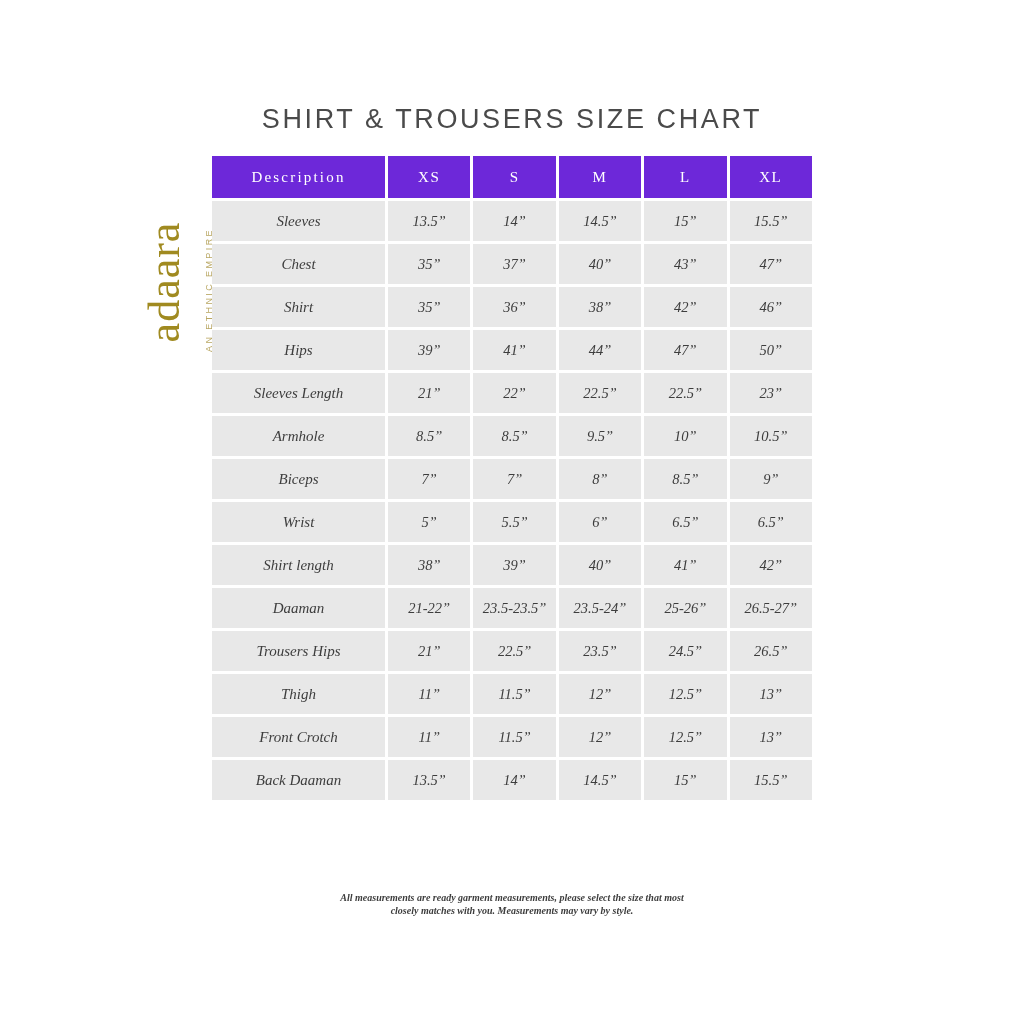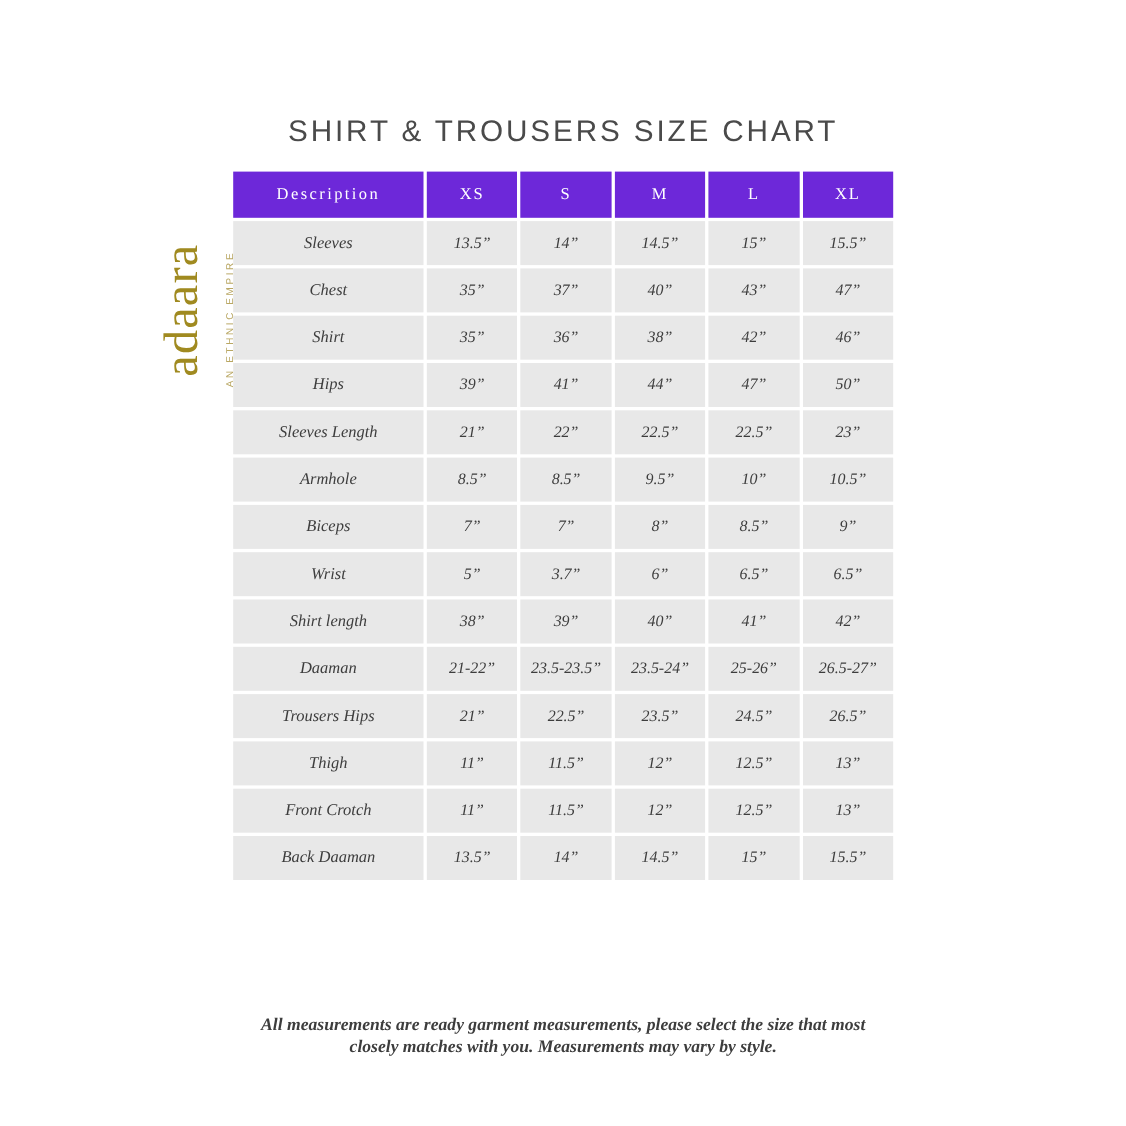--- a/index.html
+++ b/index.html
@@ -117,24 +117,23 @@
 
   .footnote {
     position: absolute;
     left: 0;
     top: 892px;
     width: 1024px;
     text-align: center;
     font-family: "Liberation Serif", serif;
     font-style: italic;
     font-weight: bold;
-    font-size: 16px;
+    font-size: 10px;
     line-height: 1.25;
     color: #3d3d3d;
-    margin-top: 30px;
   }
   .footnote span { display: block; }
 </style>
 </head>
 <body>
 
 <div class="page">
 
   <div class="chart-title">SHIRT &amp; TROUSERS SIZE CHART</div>
 
@@ -216,21 +215,21 @@
           <td class="rowlabel">Biceps</td>
           <td>7”</td>
           <td>7”</td>
           <td>8”</td>
           <td>8.5”</td>
           <td>9”</td>
         </tr>
         <tr>
           <td class="rowlabel">Wrist</td>
           <td>5”</td>
-          <td>3.7”</td>
+          <td>5.5”</td>
           <td>6”</td>
           <td>6.5”</td>
           <td>6.5”</td>
         </tr>
         <tr>
           <td class="rowlabel">Shirt length</td>
           <td>38”</td>
           <td>39”</td>
           <td>40”</td>
           <td>41”</td>

